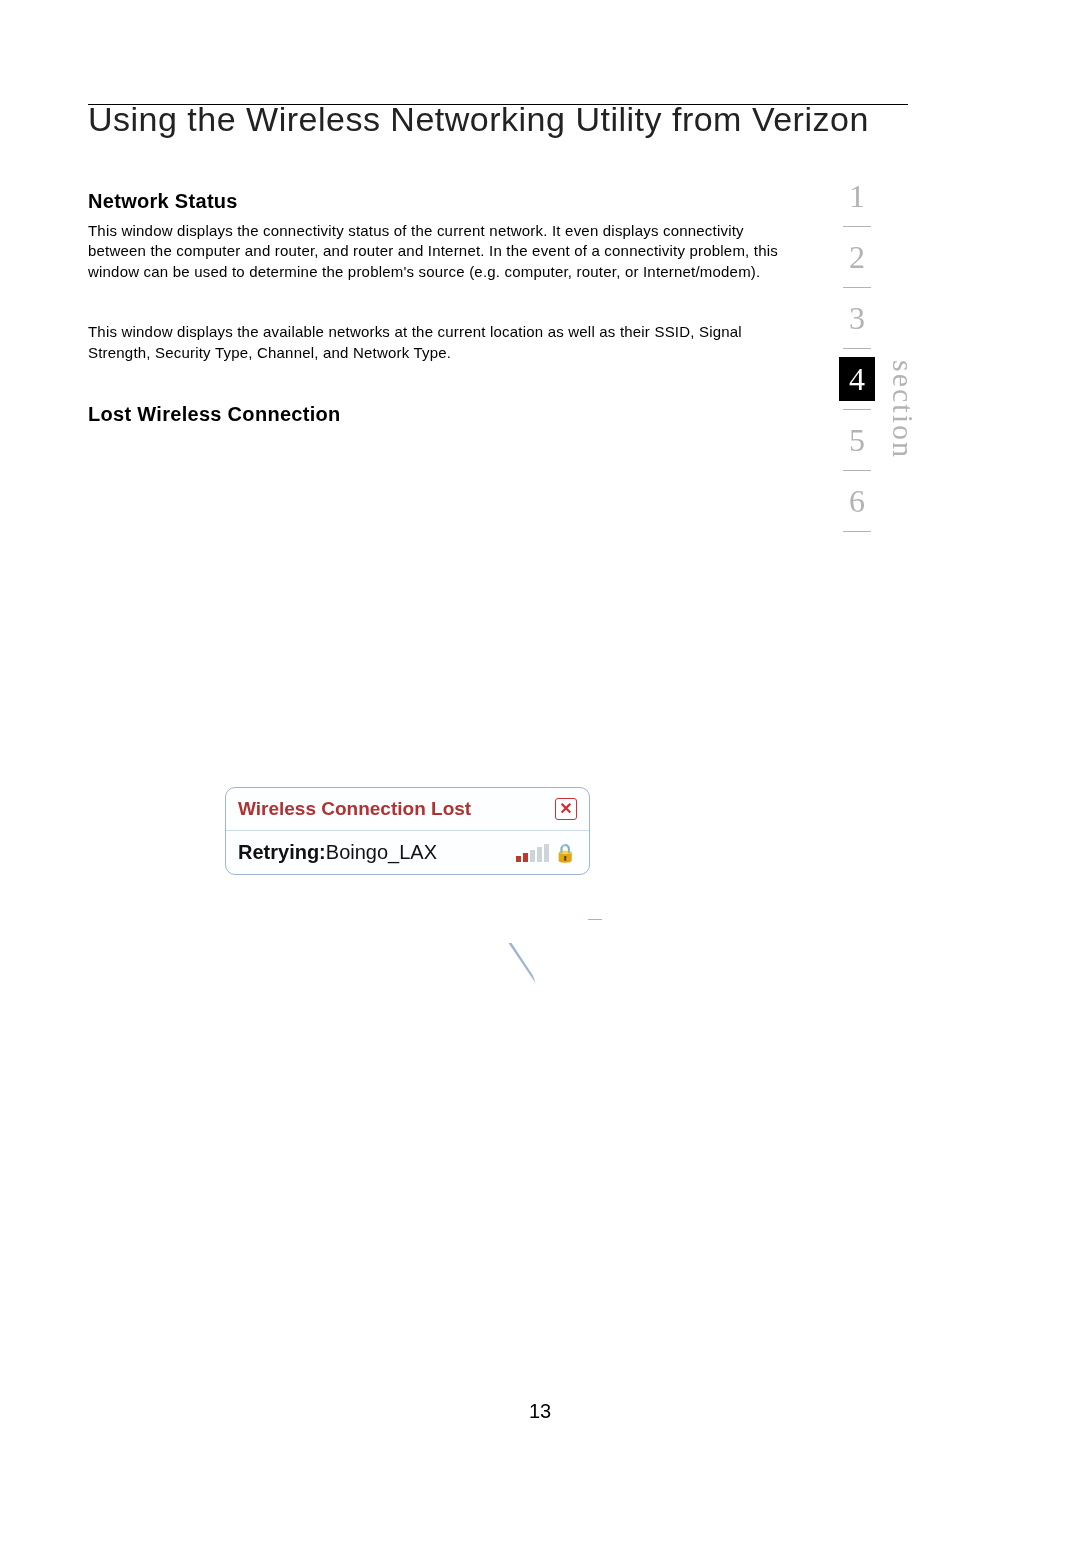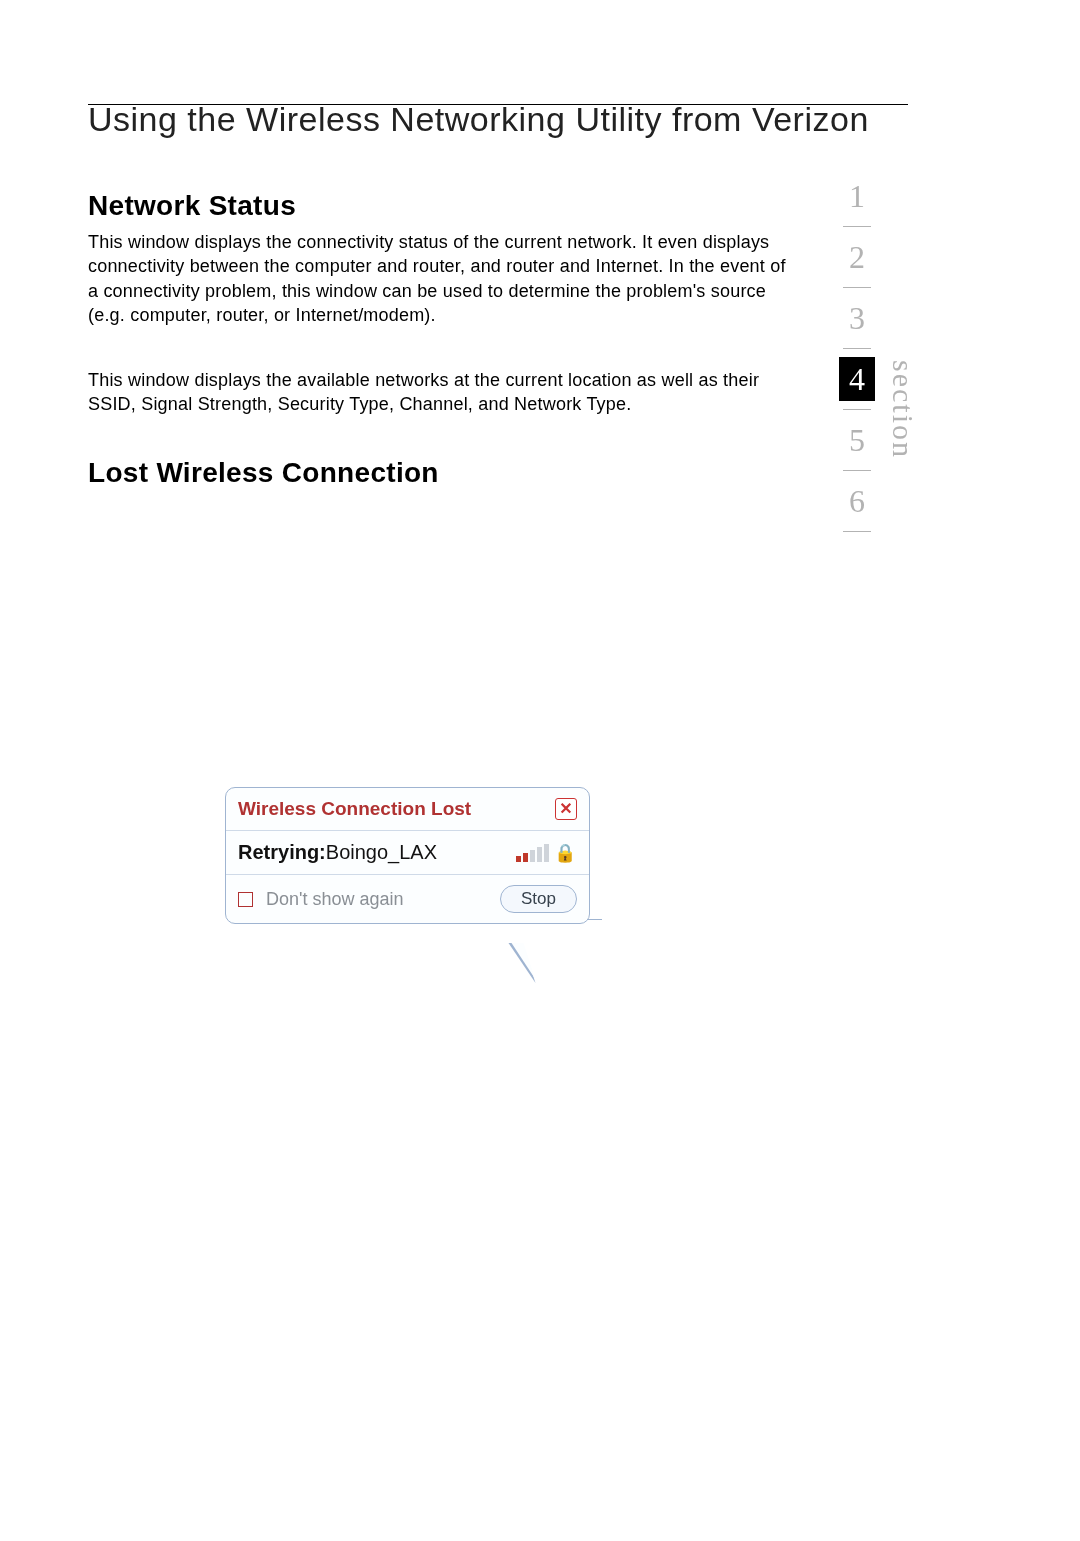--- a/index.html
+++ b/index.html
@@ -10,22 +10,22 @@
     font-size: 34px; font-weight: 300; letter-spacing: 0.5px;
     font-family: "Helvetica Neue", Helvetica, Arial, sans-serif;
     color: #222;
     margin-top: 44px;
   }
   .title-rule {
     position: absolute; left: 88px; top: 104px; width: 820px; height: 0;
     border-top: 1px solid #000;
   }
   .content { position: absolute; left: 88px; top: 190px; width: 700px; }
-  .h2 { font-size: 28px; font-weight: bold; margin-bottom: 8px; letter-spacing: 0.3px; }
-  .para { font-size: 18px; line-height: 1.36; letter-spacing: 0.2px; margin-bottom: 40px; }
+  .h2 { font-size: 20px; font-weight: bold; margin-bottom: 8px; letter-spacing: 0.3px; }
+  .para { font-size: 15px; line-height: 1.36; letter-spacing: 0.2px; margin-bottom: 40px; }
   .page-number { position: absolute; left: 0; width: 1080px; top: 1400px; text-align: center; font-size: 20px; }
 
   
   .section-nav { position: absolute; right: 205px; top: 174px; width: 36px; text-align: center; }
   .section-nav .num {
     font-family: Georgia, "Times New Roman", serif;
     font-size: 32px; color: #b3b3b3; line-height: 1;
     padding: 6px 0;
   }
   .section-nav .num.active { background: #000; color: #fff; }
@@ -130,27 +130,19 @@
         <span>Boingo_LAX</span>
         <span class="signal">
           <span class="bar b1"></span>
             <span class="bar b2"></span>
             <span class="bar b3"></span>
             <span class="bar b4"></span>
             <span class="bar b5"></span>
         </span>
         <span class="lock-icon">🔒</span>
       </div>
-      <div class="row footer">
-        <span>
-          <span class="checkbox"></span>
-          <span>Don't show again</span>
-        </span>
-        <span style="position:relative;">
-          <button class="btn">Stop</button>
-        </span>
-      </div>
     </div>
     <div class="footer-connector" style="top:132px;"></div>
     <div class="tail"></div>
   </div>
 
+  <div class="page-number">13</div>
 </div>
 
 </body></html>

